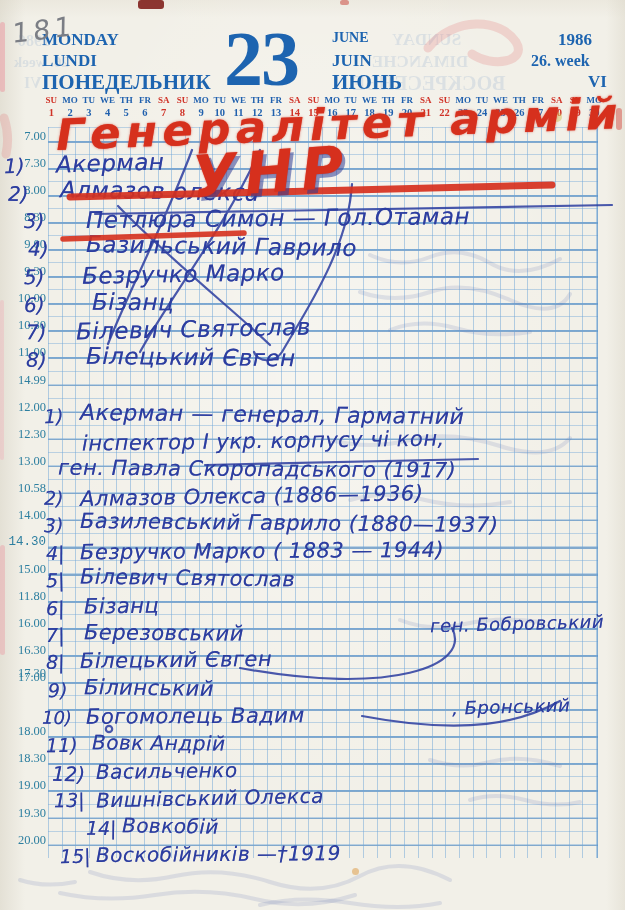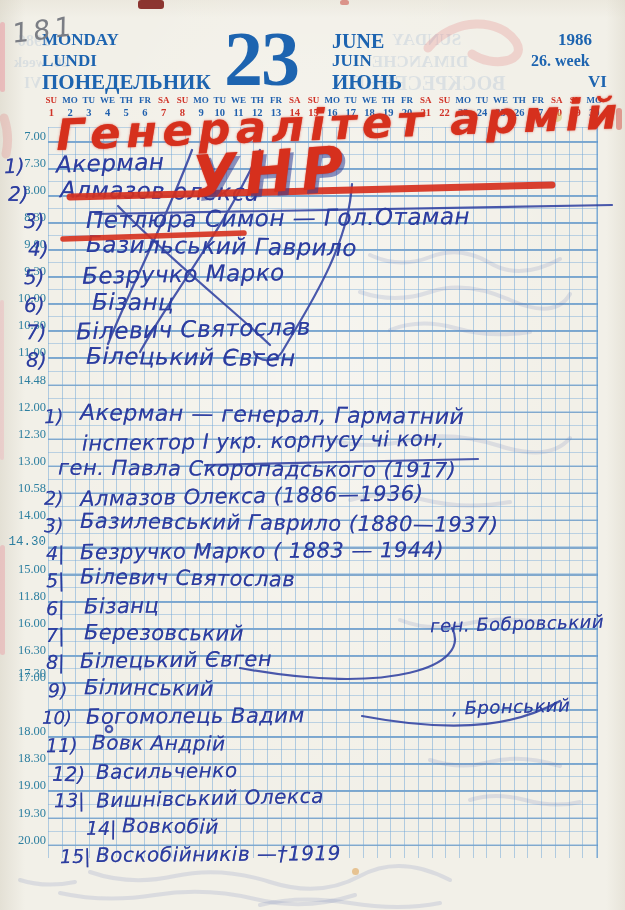--- a/index.html
+++ b/index.html
@@ -62,21 +62,21 @@
 <div class="abs ghost" style="left:14px;top:54px;font-size:15px;">26. week</div>
 <div class="abs ghost" style="left:24px;top:74px;font-size:16px;">VI</div>
 <div class="abs ghost" style="left:392px;top:30px;font-size:17px;">SUNDAY</div>
 <div class="abs ghost" style="left:372px;top:52px;font-size:17px;">DIMANCHE</div>
 <div class="abs ghost" style="left:352px;top:72px;font-size:20px;">ВОСКРЕСЕНЬЕ</div>
 
 <div class="abs hdr" style="left:42px;top:30px;font-size:17px;">MONDAY</div>
 <div class="abs hdr" style="left:42px;top:51px;font-size:17px;">LUNDI</div>
 <div class="abs hdr" style="left:42px;top:70px;font-size:21px;">ПОНЕДЕЛЬНИК</div>
 <div class="abs hdr big-day" style="left:224px;top:20px;">23</div>
-<div class="abs hdr" style="left:332px;top:30px;font-size:20px;">JUNE</div>
+<div class="abs hdr" style="left:332px;top:30px;font-size:14px;">JUNE</div>
 <div class="abs hdr" style="left:332px;top:51px;font-size:17px;">JUIN</div>
 <div class="abs hdr" style="left:332px;top:70px;font-size:21px;">ИЮНЬ</div>
 <div class="abs hdr" style="left:558px;top:30px;font-size:17px;">1986</div>
 <div class="abs hdr" style="left:531px;top:52px;font-size:16px;">26. week</div>
 <div class="abs hdr" style="left:588px;top:72px;font-size:17px;">VI</div>
 
 <div class="abs" id="day-strip">
     <div class="day-cell">
       <div class="day-abbr c-red">SU</div>
       <div class="day-num c-red">1</div>
@@ -203,21 +203,21 @@
 <div id="time-col">
     <div class="time-label" style="top: 129px;">7.00</div>
     <div class="time-label" style="top: 156.06px;">7.30</div>
     <div class="time-label" style="top: 183.12px;">8.00</div>
     <div class="time-label" style="top: 210.18px;">8.30</div>
     <div class="time-label" style="top: 237.24px;">9.00</div>
     <div class="time-label" style="top: 264.3px;">9.30</div>
     <div class="time-label" style="top: 291.36px;">10.00</div>
     <div class="time-label" style="top: 318.42px;">10.30</div>
     <div class="time-label" style="top: 345.48px;">11.00</div>
-    <div class="time-label" style="top: 372.54px;">14.48</div>
+    <div class="time-label" style="top: 372.54px;">14.99</div>
     <div class="time-label" style="top: 399.6px;">12.00</div>
     <div class="time-label" style="top: 426.66px;">12.30</div>
     <div class="time-label" style="top: 453.72px;">13.00</div>
     <div class="time-label" style="top: 480.78px;">10.58</div>
     <div class="time-label" style="top: 507.84px;">14.00</div>
     <div class="time-label" style="top: 534.9px; font-family: Liberation Mono, monospace;">14.30</div>
     <div class="time-label" style="top: 561.96px;">15.00</div>
     <div class="time-label" style="top: 589.02px;">11.80</div>
     <div class="time-label" style="top: 616.08px;">16.00</div>
     <div class="time-label" style="top: 643.14px;">16.30</div>

